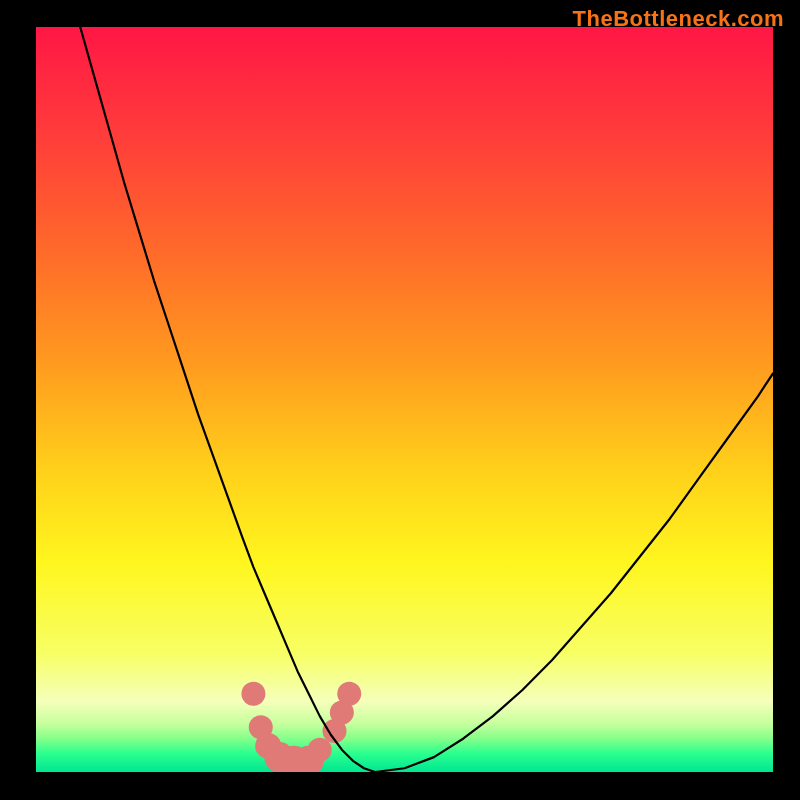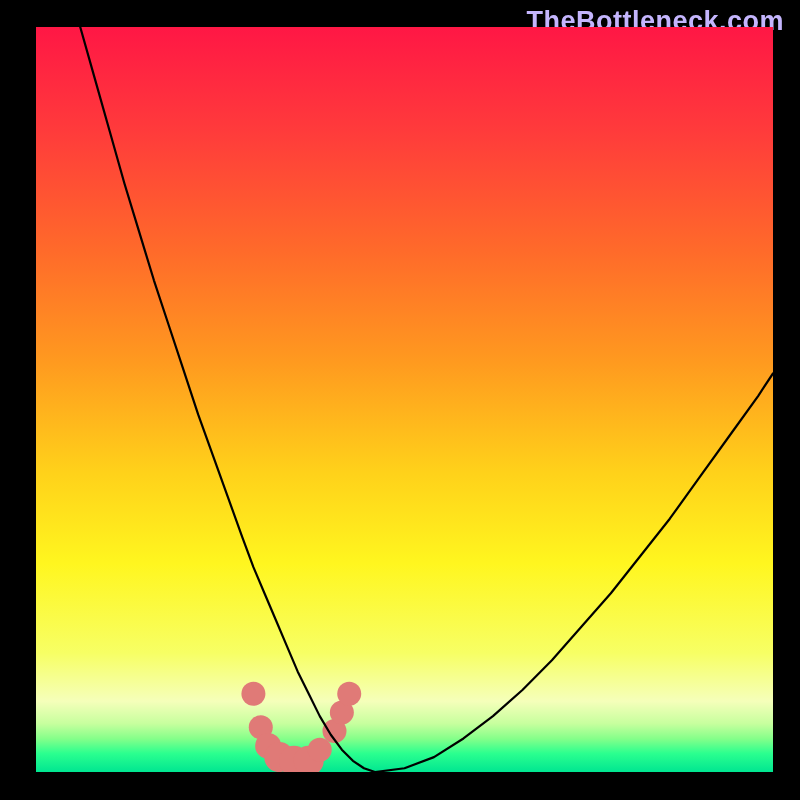--- a/index.html
+++ b/index.html
@@ -25,21 +25,21 @@
     font-family: Arial, Helvetica, sans-serif;
     font-weight: 700;
     letter-spacing: 0.5px;
   }
 </style>
 </head>
 <body>
 
 <div class="stage">
 
-  <div class="watermark" style="right:16px;top:6px;font-size:27px;color:#c4b5fd;">TheBottleneck.com</div>
+  <div class="watermark" style="right:16px;top:6px;font-size:22px;color:#f97316;">TheBottleneck.com</div>
 
   <svg class="plot-area" viewBox="0 0 737 745" preserveAspectRatio="none" style="left:36px;top:27px;width:737px;height:745px;">
     <defs>
       <linearGradient id="bg-grad" x1="0" y1="0" x2="0" y2="1">
           <stop offset="0.00%" stop-color="#ff1745"></stop>
           <stop offset="14.00%" stop-color="#ff3b3b"></stop>
           <stop offset="30.00%" stop-color="#ff6a2a"></stop>
           <stop offset="45.00%" stop-color="#ff9a1f"></stop>
           <stop offset="60.00%" stop-color="#ffd21a"></stop>
           <stop offset="72.00%" stop-color="#fff61f"></stop>

